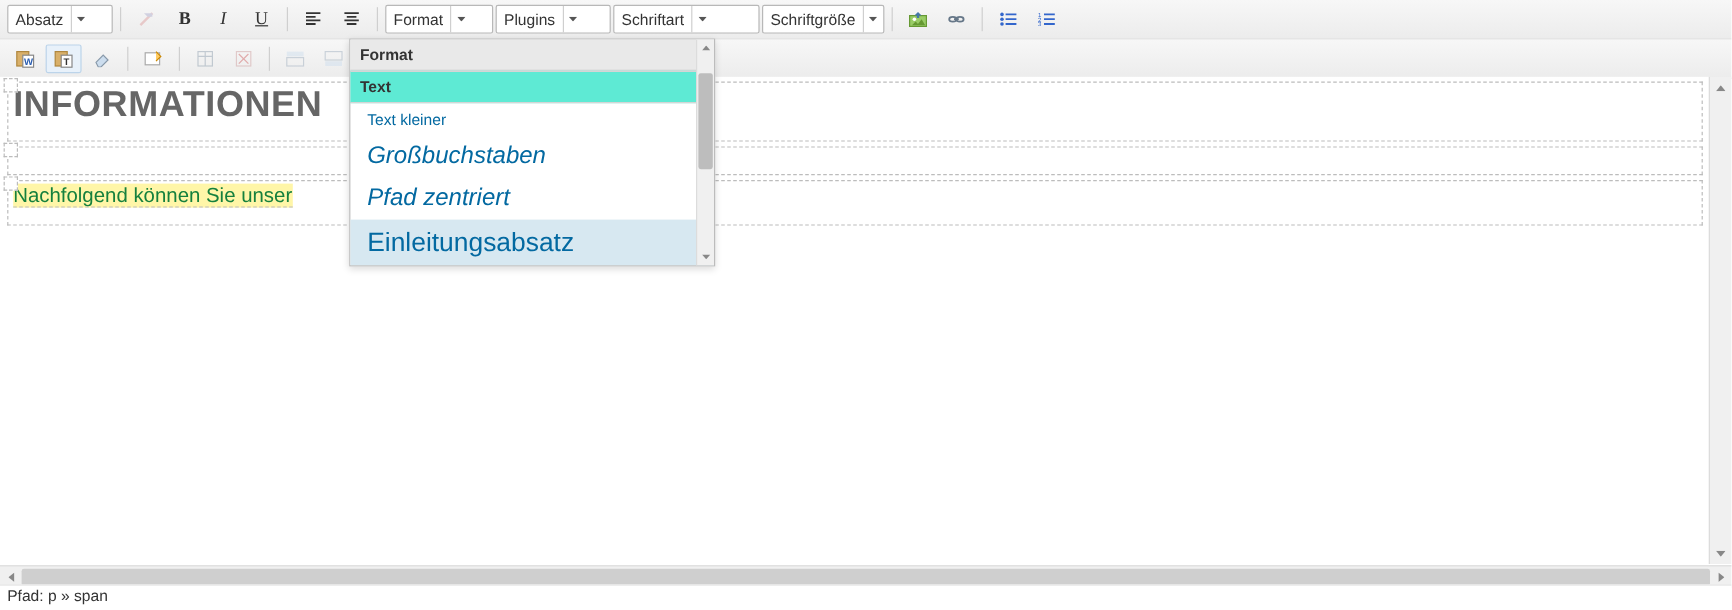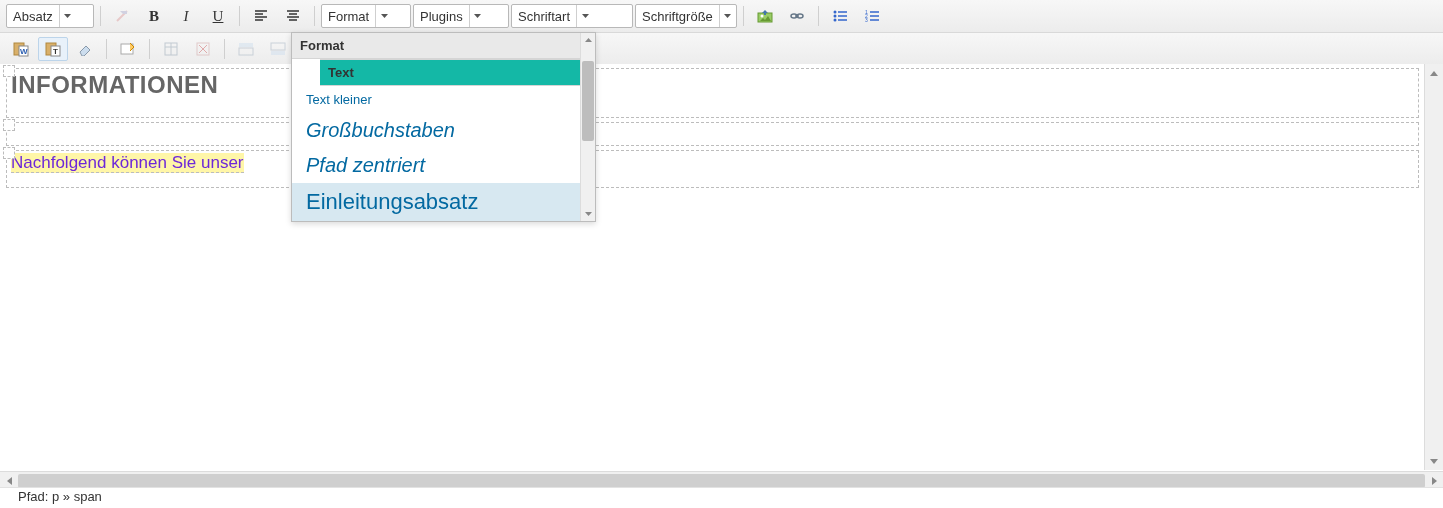--- a/index.html
+++ b/index.html
@@ -15,45 +15,45 @@
   .arw svg{width:7px;height:4px;}
   
   svg{display:block;}
   .b {font-weight:bold;font-size:15px;font-family:Georgia,serif;}
   .i {font-style:italic;font-size:15px;font-family:Georgia,serif;}
   .u {text-decoration:underline;font-size:15px;font-family:Georgia,serif;}
   
   .canvas{position:absolute;left:0;right:18px;top:64px;bottom:38px;background:#fff;overflow:hidden;}
   .blk{margin:4px 6px;border:1px dashed #bcbcbc;padding:2px 4px;position:relative;}
   .handle{position:absolute;left:-4px;top:-4px;width:10px;height:10px;border:1px dashed #bcbcbc;background:#fff;}
-  .h1{font-size:24px;font-weight:bold;color:#666;letter-spacing:.5px;}
-  .hl{display:inline;font-size:17px;color:#6d28d9;background:#fff6a8;border-bottom:1px dashed #bcbcbc;}
+  .h1{font-size:30px;font-weight:bold;color:#666;letter-spacing:.5px;}
+  .hl{display:inline;font-size:17px;color:#15803d;background:#fff6a8;border-bottom:1px dashed #bcbcbc;}
   
   .menu{position:absolute;left:291px;top:32px;width:303px;background:#fff;border:1px solid #bcbcbc;box-shadow:0 2px 6px rgba(0,0,0,.15);}
   .menu .hdr{background:#e9e9e9;font-weight:bold;padding:5px 8px;border-bottom:1px solid #d5d5d5;}
-  .menu .sub{background:#14b8a6;font-weight:bold;padding:5px 8px;border-top:1px solid #d5d5d5;border-bottom:1px solid #d5d5d5;margin-left:28px;}
+  .menu .sub{background:#5eead4;font-weight:bold;padding:5px 8px;border-top:1px solid #d5d5d5;border-bottom:1px solid #d5d5d5;}
   .menu .itm{padding:6px 14px;color:#0369a1;cursor:pointer;}
   .menu .itm.big{font-size:20px;font-style:italic;}
   .menu .itm.bigger{font-size:22px;}
   .menu .itm.hover{background:#d7e8f1;}
   .menu .track{position:absolute;right:0;top:0;bottom:0;width:14px;background:#f0f0f0;border-left:1px solid #dcdcdc;}
   .menu .thumb{position:absolute;right:1px;top:28px;width:12px;height:80px;background:#bdbdbd;border-radius:2px;}
   .menu .sarw{position:absolute;right:0;width:14px;height:14px;display:flex;align-items:center;justify-content:center;}
   .menu .sarw.t{top:0;} .menu .sarw.b{bottom:0;}
   
   .vsb{position:absolute;right:0;top:64px;bottom:38px;width:18px;background:#f0f0f0;border-left:1px solid #dcdcdc;}
   .vsb .a{position:absolute;left:0;right:0;height:18px;display:flex;align-items:center;justify-content:center;}
   .vsb .a.t{top:0;} .vsb .a.b{bottom:0;}
   
   .hsb{position:absolute;left:0;right:0;bottom:18px;height:18px;background:#f0f0f0;border-top:1px solid #dcdcdc;}
   .hsb .a{position:absolute;top:0;bottom:0;width:18px;display:flex;align-items:center;justify-content:center;}
   .hsb .a.l{left:0;} .hsb .a.r{right:0;}
   .hsb .trk{position:absolute;left:18px;right:18px;top:2px;bottom:2px;background:#cfcfcf;border-radius:2px;}
   
-  .status{position:absolute;left:0;right:0;bottom:0;height:18px;background:#fff;border-top:1px solid #e2e2e2;padding:1px 18px;font-size:13px;color:#333;}
+  .status{position:absolute;left:0;right:0;bottom:0;height:18px;background:#fff;border-top:1px solid #e2e2e2;padding:1px 6px;font-size:13px;color:#333;}
 </style>
 </head>
 <body>
 
 <div class="wrap">
 
   <div class="tb">
     <div class="dd" style="width:86px">
       <span class="lbl">Absatz</span>
       <span class="arw">

